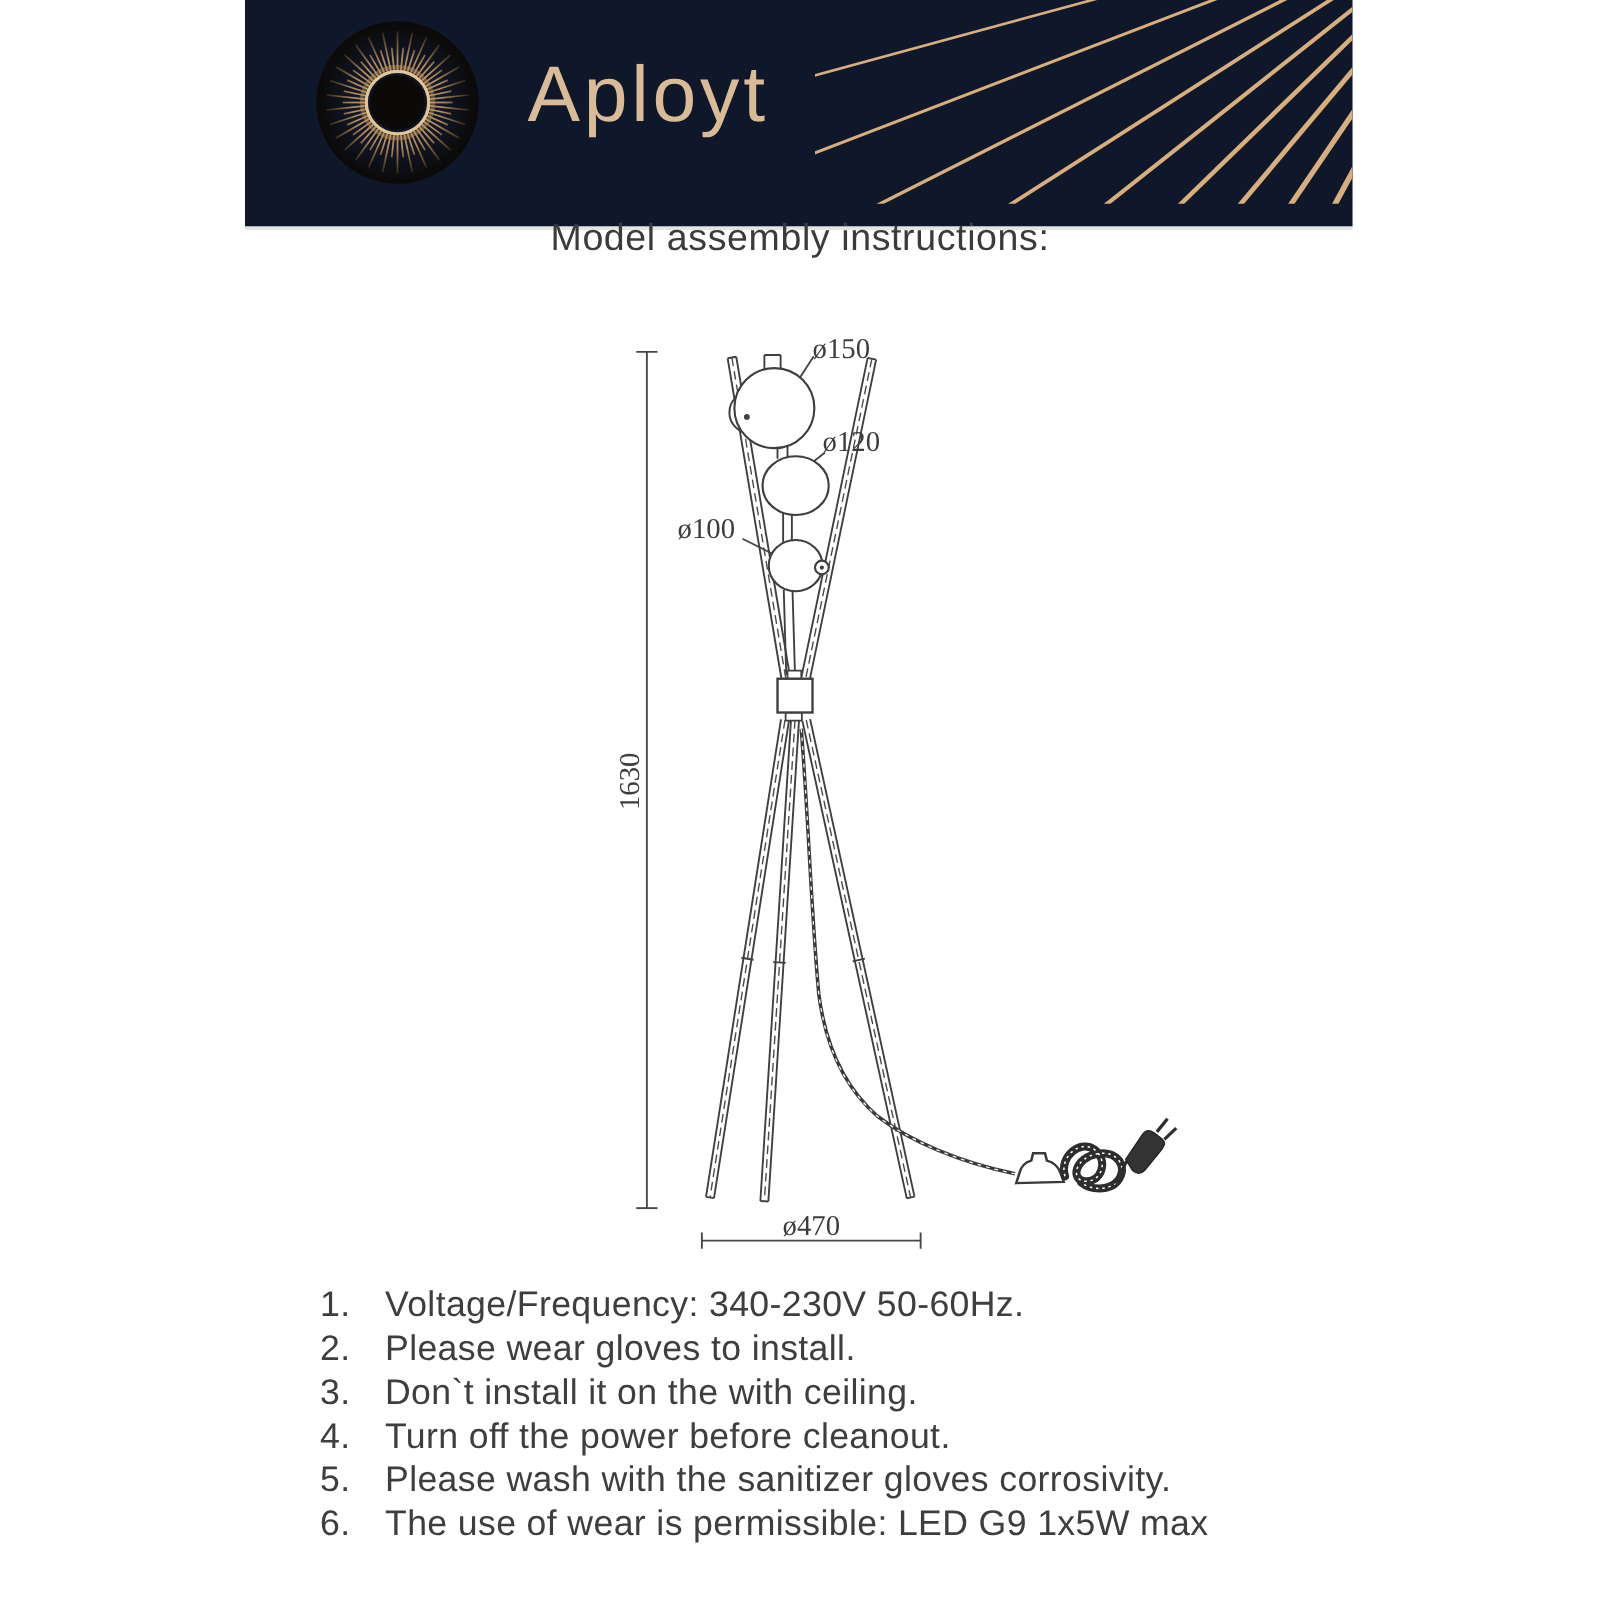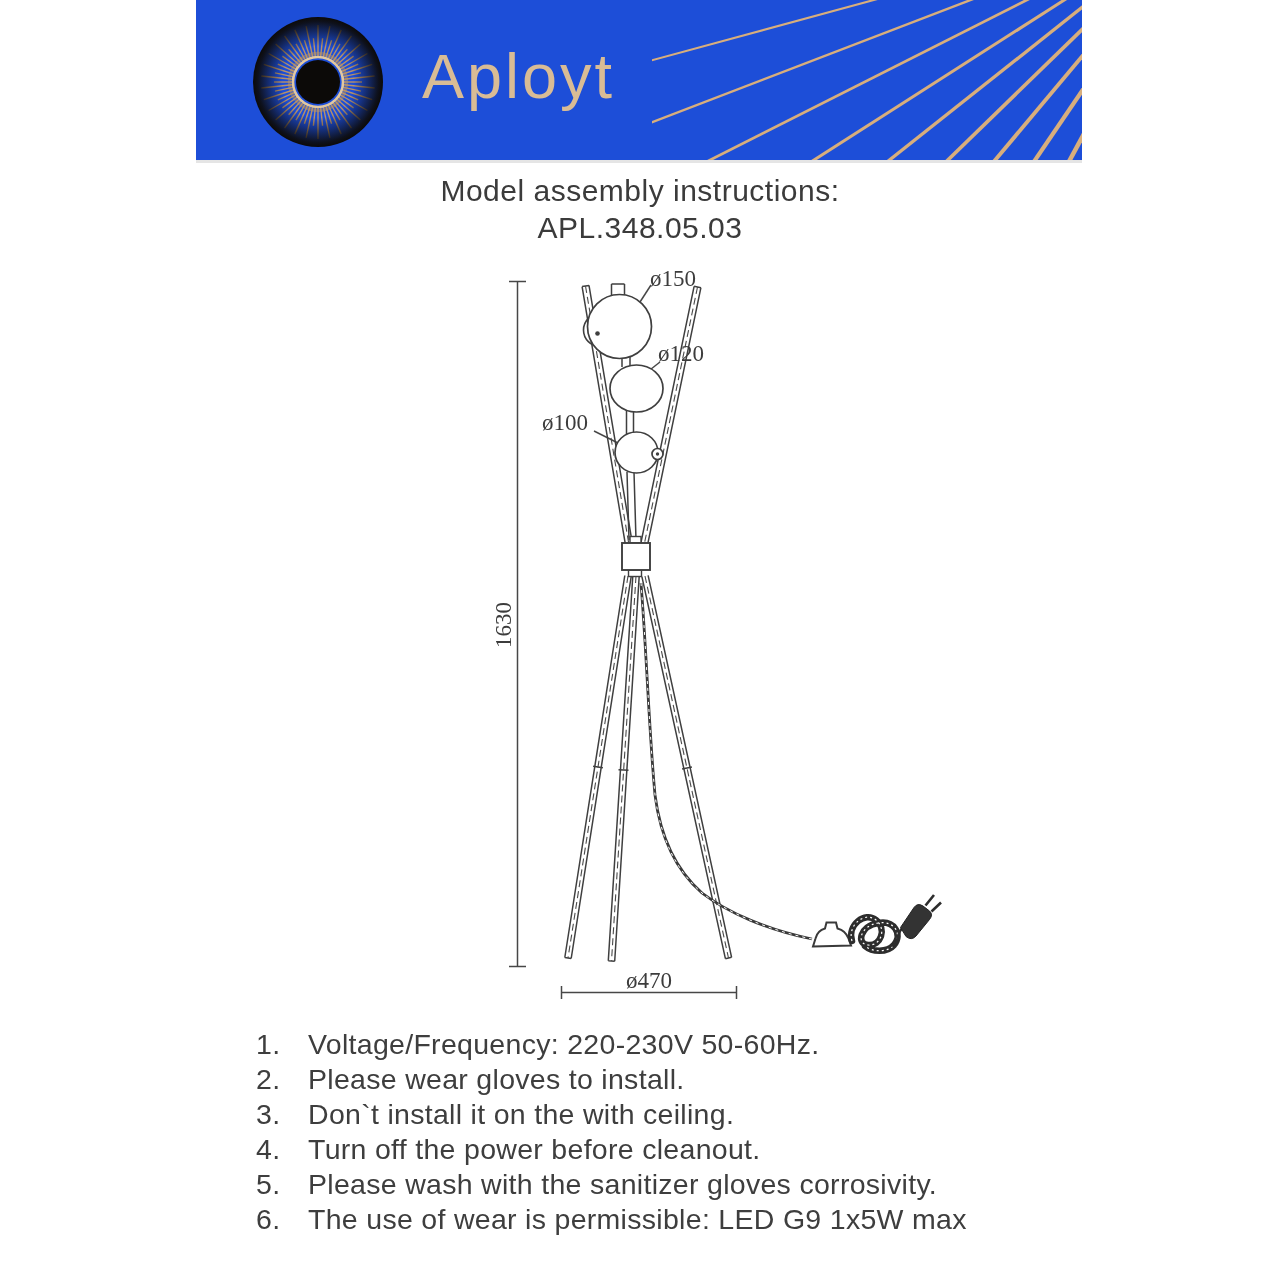--- a/index.html
+++ b/index.html
@@ -1,21 +1,21 @@
 <!DOCTYPE html>
 <html><head>
 <meta charset="utf-8">
 <style>
   html,body{margin:0;padding:0;background:#ffffff;}
   body{width:1280px;height:1280px;position:relative;overflow:hidden;
        font-family:"Liberation Sans",sans-serif;color:#3c3c3c;}
 
   
-  .header{position:absolute;left:196px;top:0;width:886px;height:160px;
-          background:#1d4ed8;overflow:hidden;box-shadow:0 3px 0 rgba(0,0,0,.10);}
+  .header{position:absolute;left:196px;top:0;width:886px;height:181px;
+          background:#0f172a;overflow:hidden;box-shadow:0 3px 0 rgba(0,0,0,.10);}
   .logo-svg{position:absolute;left:56px;top:14px;}
   .brand{position:absolute;left:226px;top:40px;font-size:63px;font-weight:400;
          color:#d9bc95;letter-spacing:3px;
          font-family:"Liberation Sans",sans-serif;}
   .fan-svg{position:absolute;right:0;top:0;}
 
   
   .title-block{position:absolute;left:0;top:172px;width:1280px;text-align:center;
                line-height:37px;font-size:30px;color:#3b3b3b;letter-spacing:.5px;}
 
@@ -121,21 +121,20 @@
         <line x1="553" y1="-90" x2="13.8" y2="254.8" stroke="#d8ae7c" stroke-width="3.00"></line>
         <line x1="553" y1="-90" x2="-18.3" y2="198.6" stroke="#d8ae7c" stroke-width="2.70"></line>
         <line x1="553" y1="-90" x2="-44.5" y2="139.4" stroke="#d8ae7c" stroke-width="2.40"></line>
         <line x1="553" y1="-90" x2="-64.6" y2="77.8" stroke="#d8ae7c" stroke-width="2.10"></line>
       </g>
   </svg>
 </div>
 
 <div class="title-block">
   <div>Model assembly instructions:</div>
-  <div>APL.348.05.03</div>
 </div>
 
 <svg class="diagram-svg" width="480" height="770" viewBox="480 250 480 770">
 
   <g stroke="#474747" stroke-width="1.5" fill="none">
     <line x1="517.5" y1="281" x2="517.5" y2="967"></line>
     <line x1="509" y1="281.5" x2="526" y2="281.5"></line>
     <line x1="509" y1="966.5" x2="526" y2="966.5"></line>
     <line x1="561" y1="992.5" x2="737" y2="992.5"></line>
     <line x1="561.5" y1="986" x2="561.5" y2="999"></line>
@@ -197,21 +196,21 @@
   <text class="dim-label" transform="translate(511,625) rotate(-90)" text-anchor="middle">1630</text>
   <text class="dim-label" x="649" y="988" text-anchor="middle">ø470</text>
   <text class="dim-label" x="650" y="286">ø150</text>
   <text class="dim-label" x="658" y="361">ø120</text>
   <text class="dim-label" x="542" y="430">ø100</text>
 </svg>
 
 <div class="instructions">
   <div class="instr-row">
     <span class="instr-num">1.</span>
-    <span class="instr-text">Voltage/Frequency: 220-230V 50-60Hz.</span>
+    <span class="instr-text">Voltage/Frequency: 340-230V 50-60Hz.</span>
   </div>
   <div class="instr-row">
     <span class="instr-num">2.</span>
     <span class="instr-text">Please wear gloves to install.</span>
   </div>
   <div class="instr-row">
     <span class="instr-num">3.</span>
     <span class="instr-text">Don`t install it on the with ceiling.</span>
   </div>
   <div class="instr-row">

